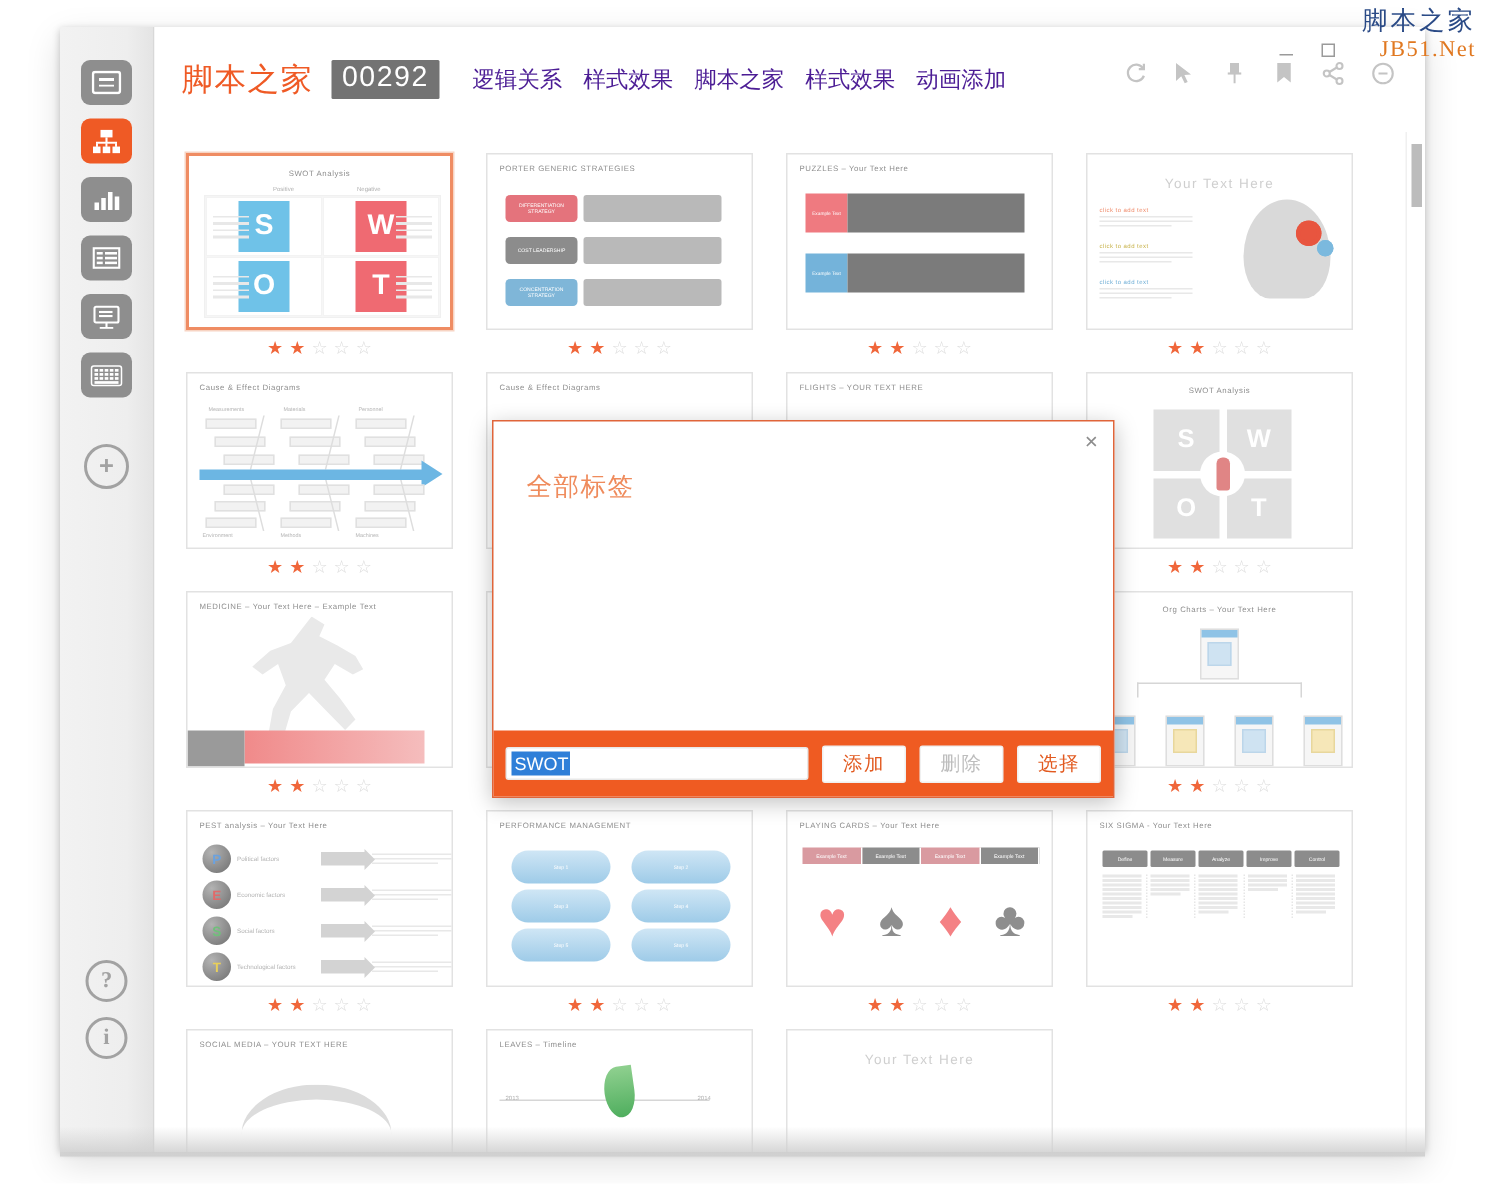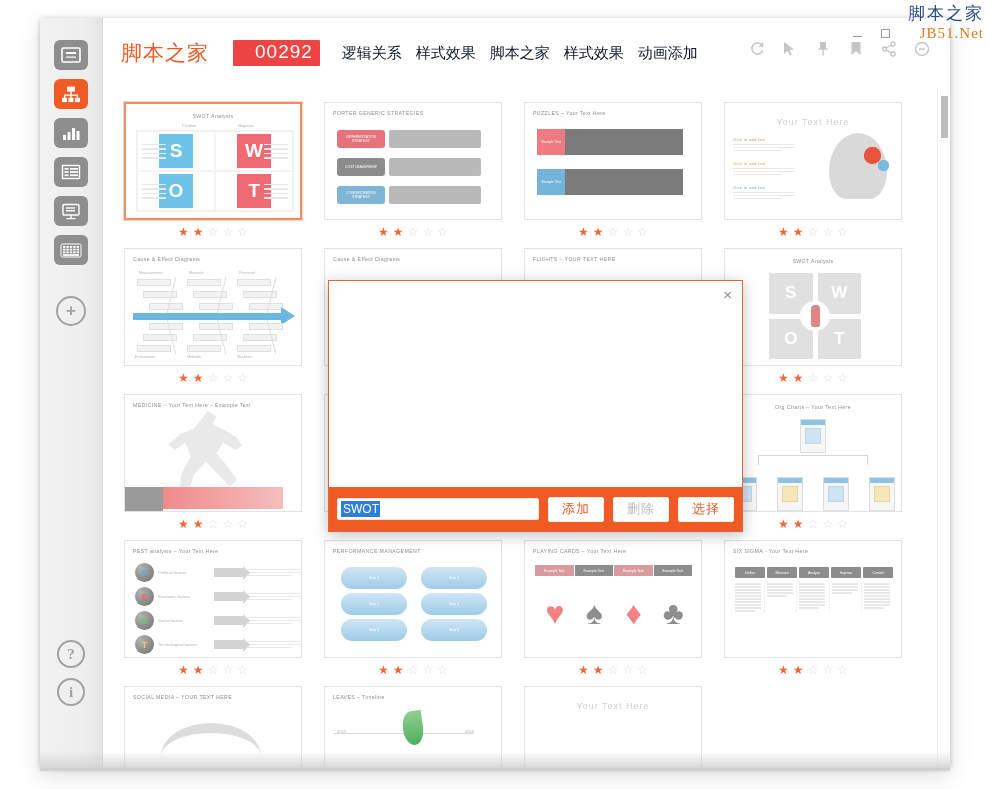--- a/index.html
+++ b/index.html
@@ -93,36 +93,36 @@
     padding: 0 22px 0 18px;
     position: relative;
   }
   .title-main {
     font-size: 21px;
     color: #ef5a25;
     letter-spacing: 1px;
     white-space: nowrap;
   }
   .title-badge {
-    margin-left: 24px;
-    background: #ef4444;
+    margin-left: 12px;
+    background: #737373;
     color: #ffffff;
     font-size: 19px;
-    padding: 1px 7px 3px 22px;
+    padding: 1px 7px 3px 7px;
     letter-spacing: 1px;
     border-radius: 1px;
   }
   .tabs {
     display: flex; align-items: center;
     margin-left: 22px;
     gap: 14px;
   }
   .tab {
     font-size: 15px;
-    color: #0f172a;
+    color: #4c1d95;
     white-space: nowrap;
     cursor: pointer;
   }
   .head-tools {
     position: absolute;
     right: 20px; top: 22px;
     display: flex; align-items: center; gap: 16px;
   }
   .head-tools .tool { width: 17px; height: 17px; color: #c4c4c4; cursor: pointer; display:flex; align-items:center; justify-content:center;}
 
@@ -1097,20 +1097,21 @@
 
       <div class="vscroll">
         <div class="vthumb"></div>
       </div>
 
     </div>
 
     <div class="dialog">
       <div class="dlg-body">
         <div class="dlg-close">×</div>
+        <div class="dlg-sub">全部标签</div>
       </div>
       <div class="dlg-footer">
         <div class="dlg-input">
           <span class="sel">SWOT</span>
         </div>
         <div class="dlg-btn">添加</div>
         <div class="dlg-btn disabled">删除</div>
         <div class="dlg-btn">选择</div>
       </div>
     </div>

